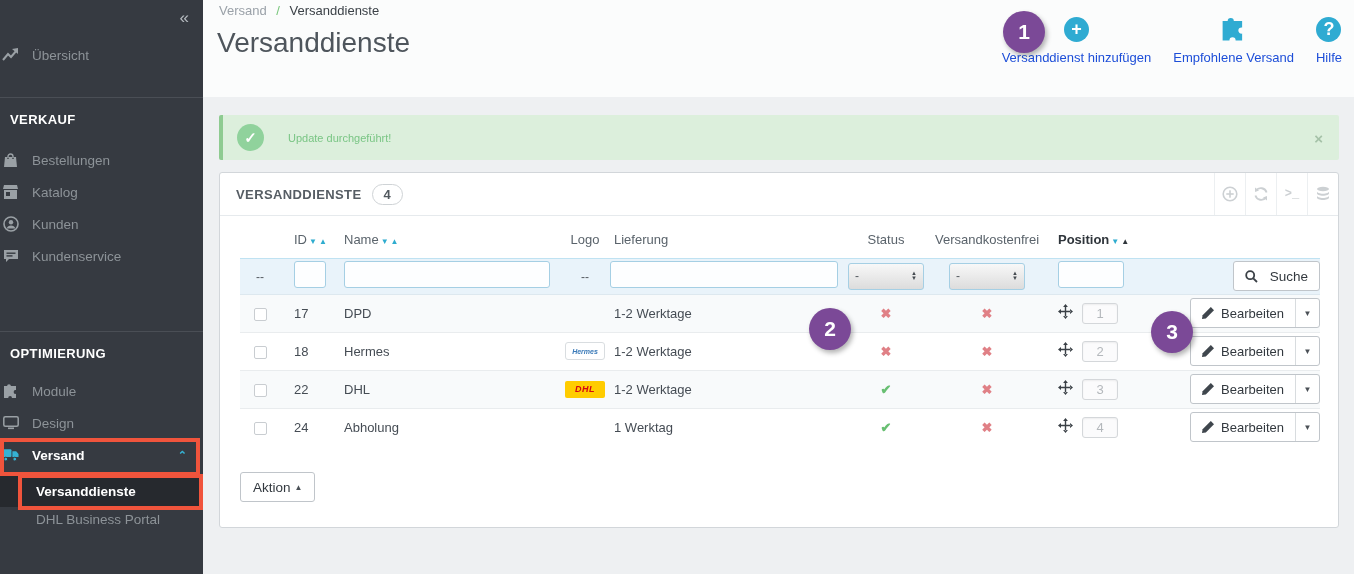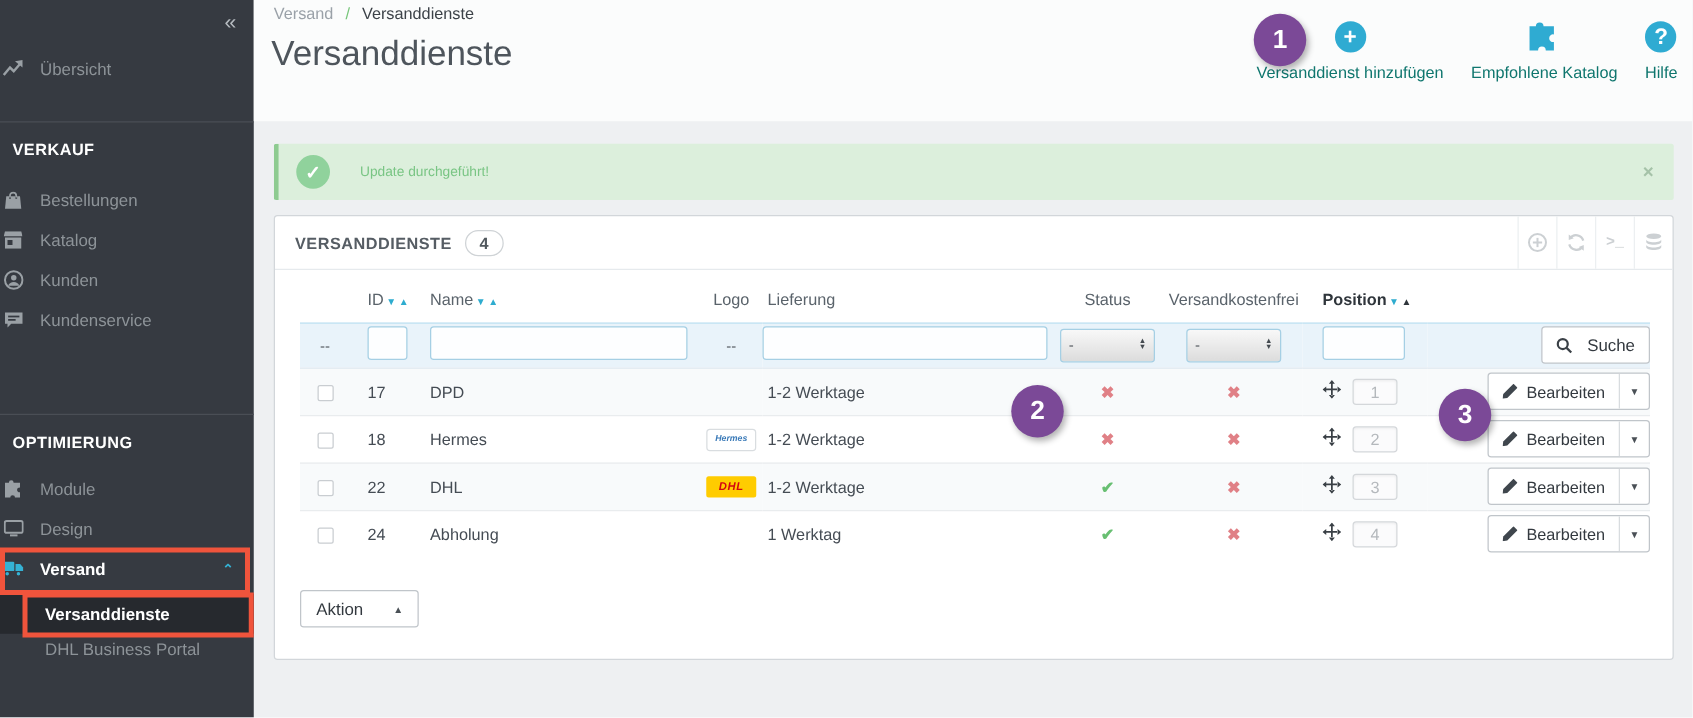--- a/index.html
+++ b/index.html
@@ -31,21 +31,21 @@
   
   .header-band { position:absolute; left:203px; top:0; width:1151px; height:97px; background:#fbfcfc; }
   .breadcrumb { position:absolute; left:219px; top:3px; font-size:13px; }
   .breadcrumb .bc-parent { color:#9aa1a8; }
   .breadcrumb .bc-sep { color:#77c67a; margin:0 6px; }
   .breadcrumb .bc-current { color:#3c4248; }
   .page-title { position:absolute; left:217px; top:27px; font-size:28px; font-weight:400; color:#4e555c; }
   .header-actions { position:absolute; right:12px; top:15px; display:flex; align-items:flex-start; }
   .h-action { display:flex; flex-direction:column; align-items:center; margin-left:22px; cursor:pointer; }
   .h-action .h-ic { height:28px; display:flex; align-items:center; justify-content:center; }
-  .h-action .h-lbl { margin-top:7px; font-size:13px; color:#0f766e; white-space:nowrap; }
+  .h-action .h-lbl { margin-top:7px; font-size:13px; color:#1d4ed8; white-space:nowrap; }
   .blue-circle { width:25px; height:25px; border-radius:50%; background:#2fabd2; color:#fff; display:flex; align-items:center; justify-content:center; font-size:18px; font-weight:bold; line-height:1; }
   
   .alert { position:absolute; left:219px; top:115px; width:1120px; height:45px; background:#dcefdc; border-left:4px solid #8ecb91; border-radius:2px; display:flex; align-items:center; }
   .alert-check { width:27px; height:27px; border-radius:50%; background:#90d29c; color:#ffffff; font-size:15px; font-weight:bold; display:flex; align-items:center; justify-content:center; margin-left:14px; }
   .alert-msg { margin-left:24px; font-size:11px; color:#79c584; }
   .alert-close { position:absolute; right:16px; top:50%; transform:translateY(-50%); color:#a5c2a8; font-size:15px; font-weight:bold; cursor:pointer; }
   
   .panel { position:absolute; left:219px; top:172px; width:1120px; height:356px; background:#ffffff; border:1px solid #d2d6da; border-radius:3px; }
   .panel-header { height:43px; display:flex; align-items:center; padding-left:16px; border-bottom:1px solid #e6eaed; position:relative; }
   .panel-title { font-size:13px; font-weight:bold; color:#565d64; letter-spacing:.4px; }
@@ -84,21 +84,21 @@
   .cbx { width:13px; height:13px; border:1px solid #c9cdd1; border-radius:2px; background:#fff; display:inline-block; vertical-align:middle; }
   .cross { color:#e08086; font-weight:bold; font-size:13px; }
   .check { color:#68bf72; font-weight:bold; font-size:13px; }
   .pos-cell { display:flex; align-items:center; gap:9px; }
   .pos-badge { width:36px; height:21px; border:1px solid #d4d7da; border-radius:3px; background:#fbfbfc; color:#b4b8bc; font-size:13px; display:flex; align-items:center; justify-content:center; box-shadow:inset 0 1px 2px rgba(0,0,0,.06); }
   .logo-hermes { width:40px; height:18px; border:1px solid #d9dde0; border-radius:3px; background:#fff; display:inline-flex; align-items:center; justify-content:center; font-size:7px; font-style:italic; font-weight:bold; color:#3a7ab8; }
   .logo-dhl { width:40px; height:17px; border-radius:2px; background:#ffcc00; display:inline-flex; align-items:center; justify-content:center; font-size:9px; font-style:italic; font-weight:bold; color:#d40511; letter-spacing:.5px; }
   .btn-edit { height:30px; float:right; overflow:hidden; }
   .btn-edit .edit-main { display:flex; align-items:center; gap:7px; padding:0 11px; font-size:13px; }
   .btn-edit .edit-caret { width:24px; align-self:stretch; display:flex; align-items:center; justify-content:center; border-left:1px solid #d8dcdf; font-size:8px; color:#4a5056; }
-  .btn-action { height:30px; margin:26px 0 0 20px; padding:0 12px; font-size:13.5px; gap:24px; }
+  .btn-action { height:30px; margin:26px 0 0 20px; padding:0 12px; font-size:13.5px; gap:4px; }
   .btn-action .up { font-size:8px; color:#4a5056; }
   
   .anno-circle { position:absolute; width:42px; height:42px; border-radius:50%; background:#7b4997; color:#fff; font-size:21px; font-weight:bold; display:flex; align-items:center; justify-content:center; box-shadow:2px 3px 5px rgba(0,0,0,.3); z-index:50; }
   .ac1 { left:1003px; top:11px; }
   .ac2 { left:809px; top:308px; }
   .ac3 { left:1151px; top:311px; }
   .rrect { position:absolute; border:4px solid #f0543c; z-index:40; }
   .rr1 { left:0; top:438px; width:200px; height:38px; }
   .rr2 { left:18px; top:474px; width:185px; height:36px; }
 </style>
@@ -225,21 +225,21 @@
         <span class="blue-circle">+</span>
       </span>
     <span class="h-lbl">Versanddienst hinzufügen</span>
   </div>
   <div class="h-action">
     <span class="h-ic">
       <svg width="26" height="26" viewBox="0 0 16 16">
           <path d="M6 1.2a1.9 1.9 0 0 1 1.9 1.9H13v4a1.9 1.9 0 1 0 0 3.7V15H9a1.9 1.9 0 1 0-3.8 0H1V3.1h3.1A1.9 1.9 0 0 1 6 1.2z" fill="#2fabd2"></path>
         </svg>
     </span>
-    <span class="h-lbl">Empfohlene Katalog</span>
+    <span class="h-lbl">Empfohlene Versand</span>
   </div>
   <div class="h-action">
     <span class="h-ic">
         <span class="blue-circle">?</span>
       </span>
     <span class="h-lbl">Hilfe</span>
   </div>
 </div>
 
 <div class="alert">

